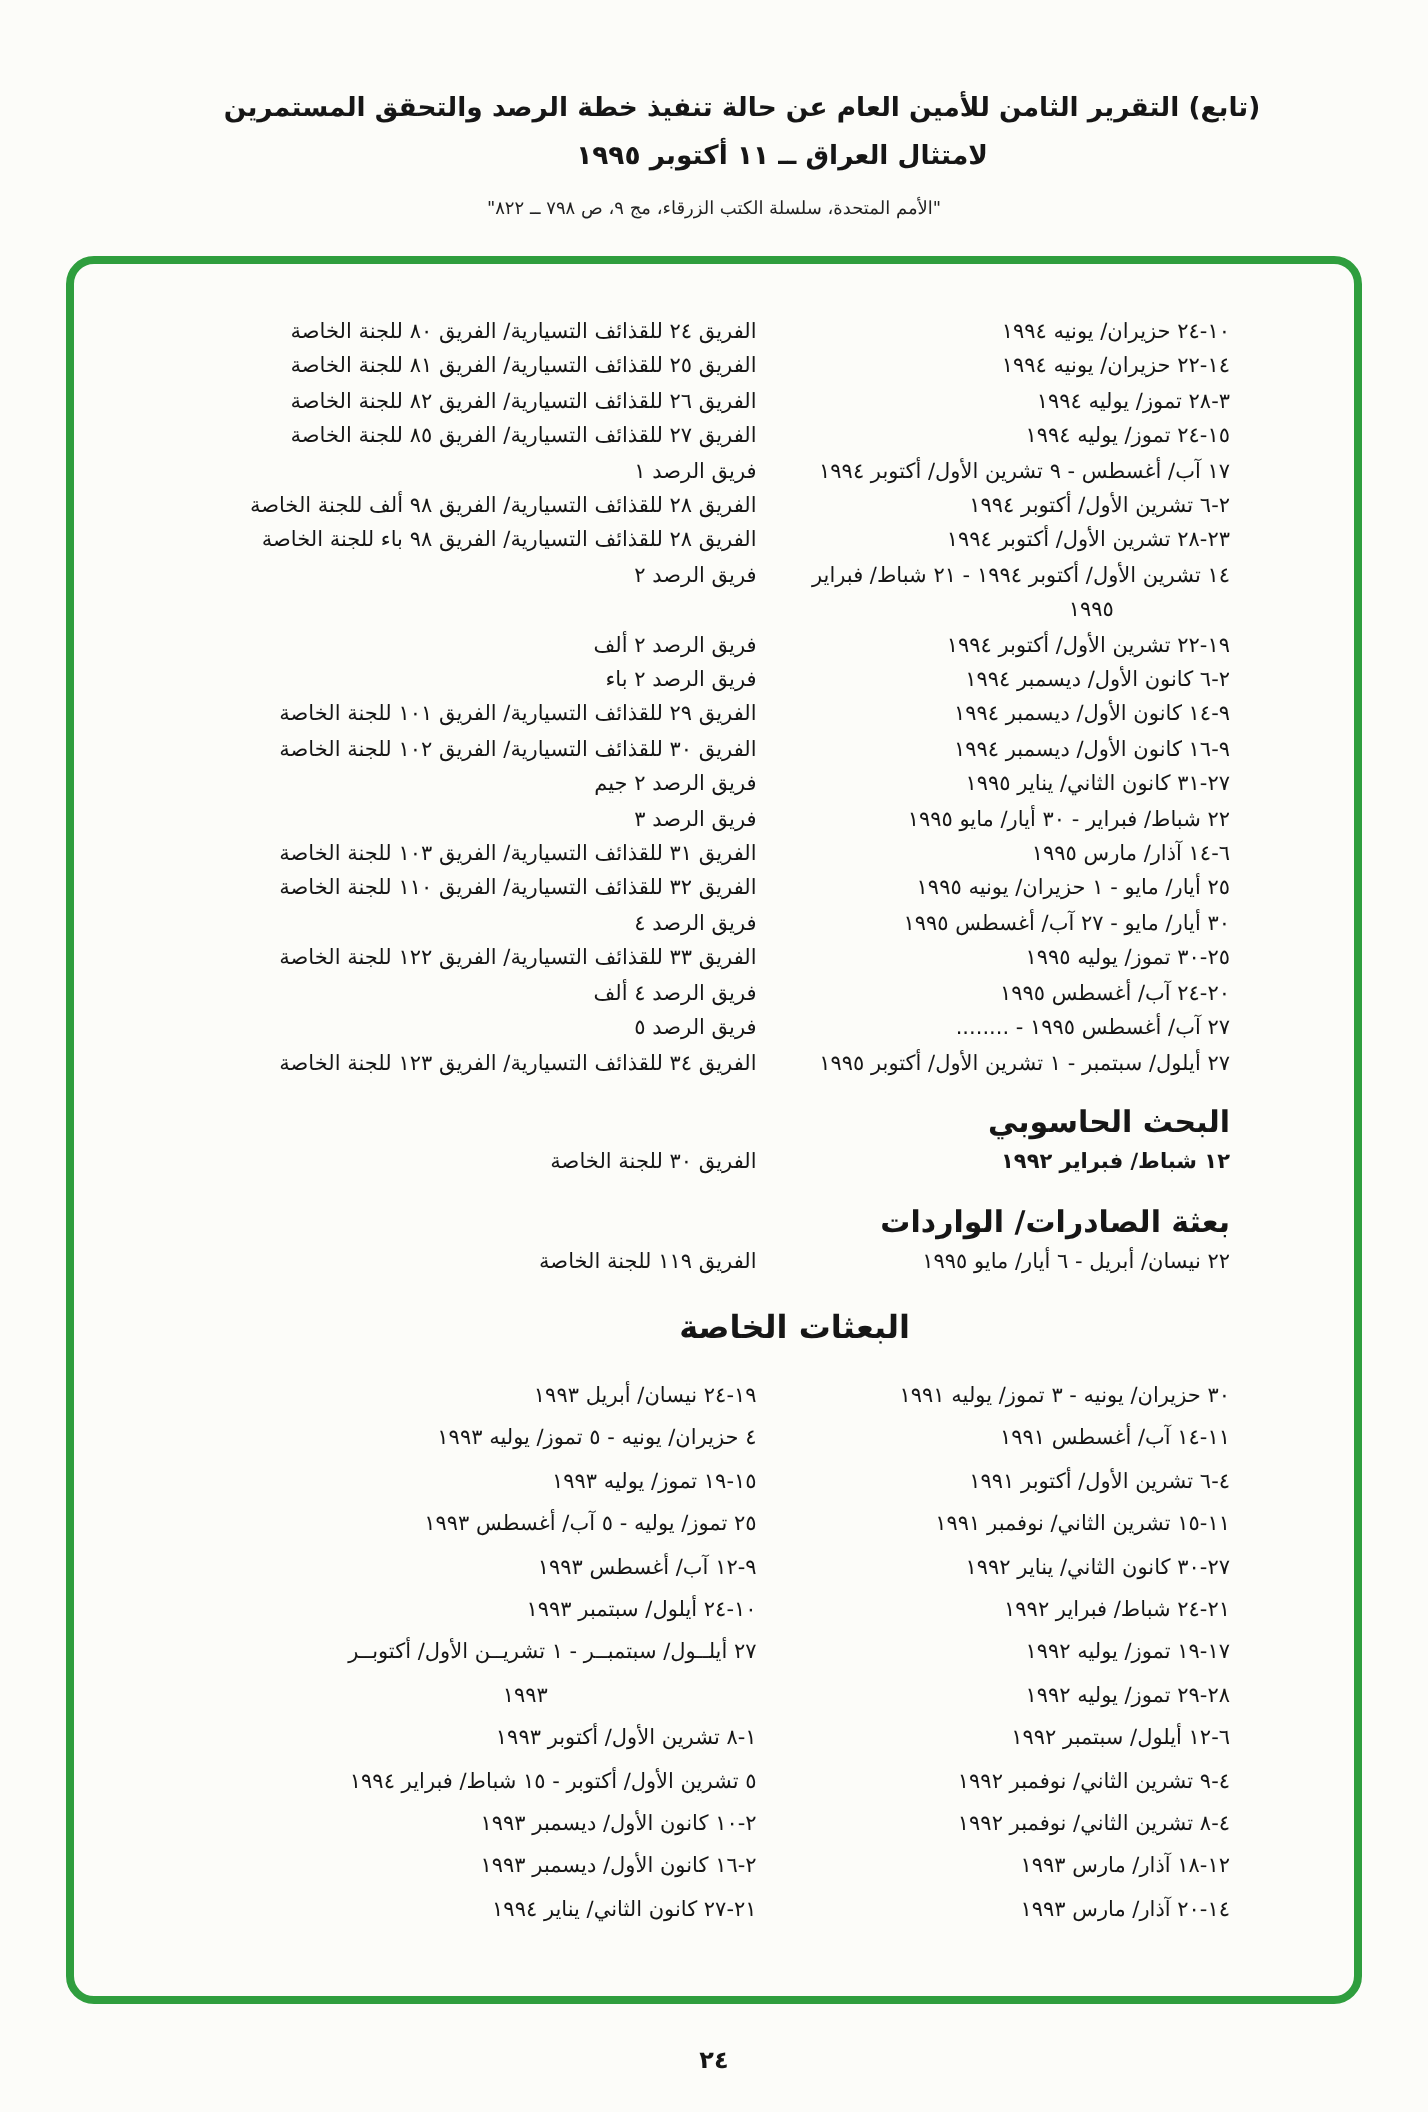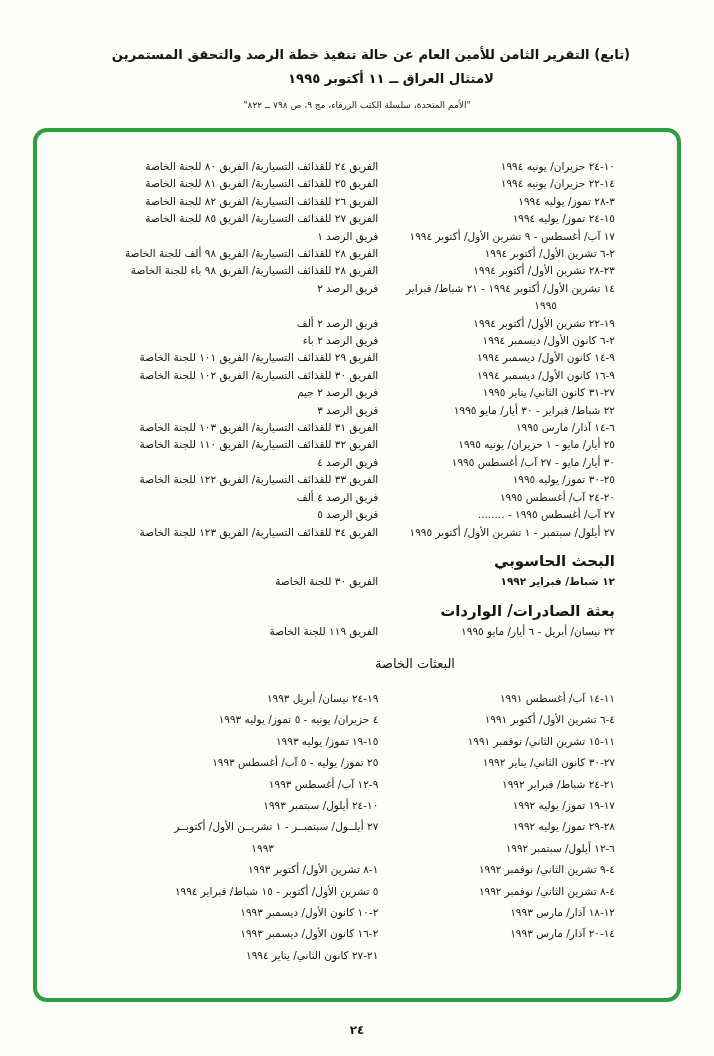--- a/index.html
+++ b/index.html
@@ -39,21 +39,21 @@
   .cont { display: block; text-align: center; padding-left: 70px; font-family: Liberation Serif, serif; }
 
   .date-bold .date-text { font-weight: bold; }
 
   .section-heading {
     font-weight: bold; font-size: 15px;
     line-height: 17.4px;
     margin: 12px 0 3px 0;
   }
   .center-heading {
-    font-weight: normal; font-size: 13px;
+    font-weight: bold; font-size: 16px;
     line-height: 17.4px;
     margin: 14px 160px 0 0;
   }
 
   
   .cols { display: flex; margin-top: 16px; font-size: 10.5px; line-height: 21.4px; }
   .col-right { width: 44%; }
   .col-left  { width: 56%; }
   .sm-entry  { white-space: nowrap; text-align: right; }
 
@@ -173,20 +173,21 @@
         <div class="row">
           <div class="cell date"><span class="date-text">٢٢ نيسان/ أبريل - ٦ أيار/ مايو ١٩٩٥</span></div>
           <div class="cell team">الفريق ١١٩ للجنة الخاصة</div>
         </div>
       </div>
 
     <div class="center-heading">البعثات الخاصة</div>
 
     <div class="cols">
       <div class="col col-right" id="sm-right">
+          <div class="sm-entry"><span class="date-text">٣٠ حزيران/ يونيه - ٣ تموز/ يوليه ١٩٩١</span></div>
           <div class="sm-entry"><span class="date-text">١١-١٤ آب/ أغسطس ١٩٩١</span></div>
           <div class="sm-entry"><span class="date-text">٤-٦ تشرين الأول/ أكتوبر ١٩٩١</span></div>
           <div class="sm-entry"><span class="date-text">١١-١٥ تشرين الثاني/ نوفمبر ١٩٩١</span></div>
           <div class="sm-entry"><span class="date-text">٢٧-٣٠ كانون الثاني/ يناير ١٩٩٢</span></div>
           <div class="sm-entry"><span class="date-text">٢١-٢٤ شباط/ فبراير ١٩٩٢</span></div>
           <div class="sm-entry"><span class="date-text">١٧-١٩ تموز/ يوليه ١٩٩٢</span></div>
           <div class="sm-entry"><span class="date-text">٢٨-٢٩ تموز/ يوليه ١٩٩٢</span></div>
           <div class="sm-entry"><span class="date-text">٦-١٢ أيلول/ سبتمبر ١٩٩٢</span></div>
           <div class="sm-entry"><span class="date-text">٤-٩ تشرين الثاني/ نوفمبر ١٩٩٢</span></div>
           <div class="sm-entry"><span class="date-text">٤-٨ تشرين الثاني/ نوفمبر ١٩٩٢</span></div>

